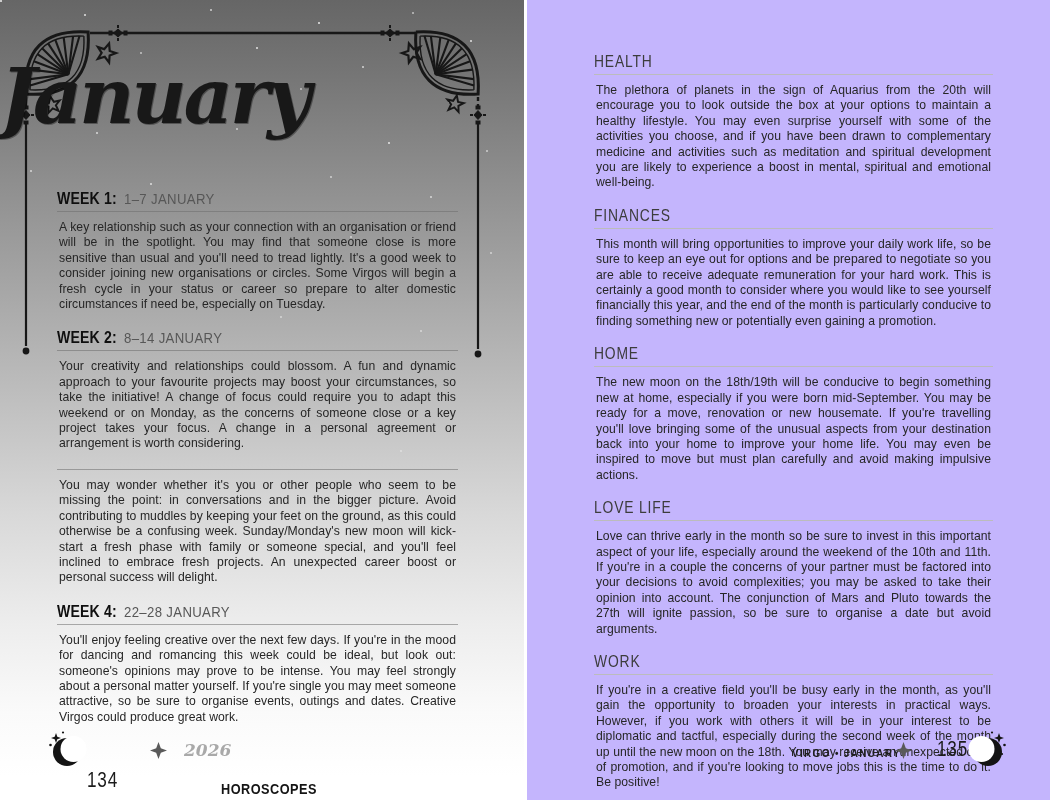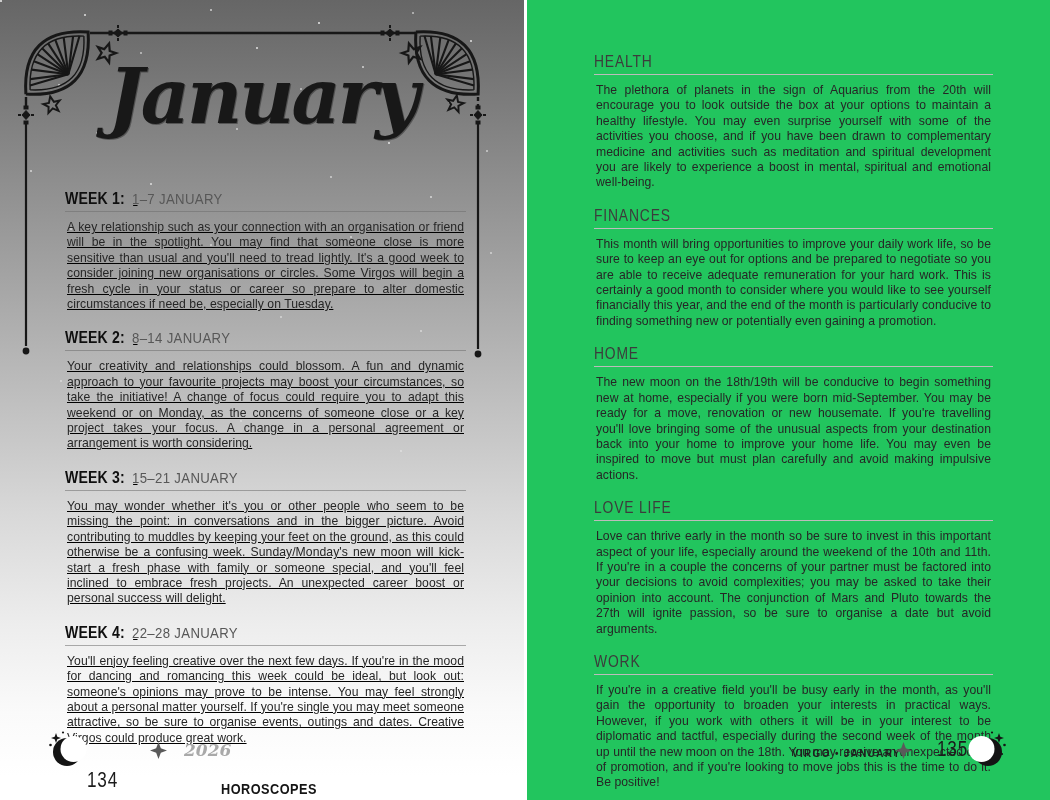--- a/index.html
+++ b/index.html
@@ -31,43 +31,43 @@
       30px 170px 0 0 rgba(255,255,255,.65),150px 183px 0 0 rgba(255,255,255,.7),
       330px 176px 0 0 rgba(255,255,255,.6),430px 196px 0 0 rgba(255,255,255,.65),
       70px 228px 0 0 rgba(255,255,255,.6), 210px 244px 0 0 rgba(255,255,255,.55),
       350px 236px 0 0 rgba(255,255,255,.6),490px 252px 0 0 rgba(255,255,255,.55),
       120px 300px 0 0 rgba(255,255,255,.5),280px 316px 0 0 rgba(255,255,255,.5),
       420px 330px 0 0 rgba(255,255,255,.5),60px 380px 0 0 rgba(255,255,255,.45),
       240px 420px 0 0 rgba(255,255,255,.4),400px 450px 0 0 rgba(255,255,255,.4);
   }
   .frame-svg{position:absolute;left:0;top:0;}
   .month-title{
-    position:absolute;left:0;top:52px;width:524px;text-align:center;
+    position:absolute;left:0;top:52px;width:524px;
     font-family:"DejaVu Serif", serif;font-style:italic;font-weight:bold;
     font-size:76px;letter-spacing:-3px;color:#181818;
     text-shadow:1px 1px 0 rgba(0,0,0,.35);
   }
-  .weeks{position:absolute;left:65px;top:190px;width:401px;text-decoration:underline;}
+  .weeks{position:absolute;left:57px;top:190px;width:401px;}
   .week{margin-bottom:17px;}
   .week-head{white-space:nowrap;margin-bottom:2px;}
   .week-label{
     display:inline-block;transform:scaleX(.88);transform-origin:left center;
     font-weight:bold;font-size:16px;color:#0f0f0f;letter-spacing:.2px;
   }
   .week-range{
     display:inline-block;transform:scaleX(.85);transform-origin:left center;
     font-size:15.5px;color:#575757;letter-spacing:.4px;margin-left:-6px;
   }
   .rule{height:0;border-bottom:1.4px solid rgba(110,110,110,.55);margin:3px 0 8px 0;}
   .body-text{
     font-size:12.2px;line-height:15.4px;color:#262626;
     text-align:justify;letter-spacing:.05px;margin:2px;
   }
   
-  .right-page{position:absolute;left:527px;top:0;width:523px;height:800px;background:#22c55e;}
+  .right-page{position:absolute;left:527px;top:0;width:523px;height:800px;background:#c4b5fd;}
   .sections{position:absolute;left:67px;top:52px;width:399px;}
   .section{margin-bottom:15px;}
   .sec-heading{
     display:inline-block;transform:scaleX(.84);transform-origin:left center;
     font-size:16.5px;color:#3c3c3c;letter-spacing:1px;font-weight:normal;margin:0 0 1px 0;
   }
   .sec-rule{height:0;border-bottom:1.3px solid #bcbcbc;margin:2px 0 8px 0;}
   
   .footer-item{position:absolute;}
   .page-num{
@@ -159,24 +159,20 @@
     </div>
     <div class="week">
       <div class="week-head">
         <span class="week-label">WEEK 2:</span>
         <span class="week-range">8–14 JANUARY</span>
       </div>
       <div class="rule"></div>
       <p class="body-text">Your creativity and relationships could blossom. A fun and dynamic approach to your favourite projects may boost your circumstances, so take the initiative! A change of focus could require you to adapt this weekend or on Monday, as the concerns of someone close or a key project takes your focus. A change in a personal agreement or arrangement is worth considering.</p>
     </div>
     <div class="week">
-      <div class="week-head">
-        <span class="week-label">WEEK 3:</span>
-        <span class="week-range">15–21 JANUARY</span>
-      </div>
       <div class="rule"></div>
       <p class="body-text">You may wonder whether it's you or other people who seem to be missing the point: in conversations and in the bigger picture. Avoid contributing to muddles by keeping your feet on the ground, as this could otherwise be a confusing week. Sunday/Monday's new moon will kick-start a fresh phase with family or someone special, and you'll feel inclined to embrace fresh projects. An unexpected career boost or personal success will delight.</p>
     </div>
     <div class="week">
       <div class="week-head">
         <span class="week-label">WEEK 4:</span>
         <span class="week-range">22–28 JANUARY</span>
       </div>
       <div class="rule"></div>
       <p class="body-text">You'll enjoy feeling creative over the next few days. If you're in the mood for dancing and romancing this week could be ideal, but look out: someone's opinions may prove to be intense. You may feel strongly about a personal matter yourself. If you're single you may meet someone attractive, so be sure to organise events, outings and dates. Creative Virgos could produce great work.</p>

